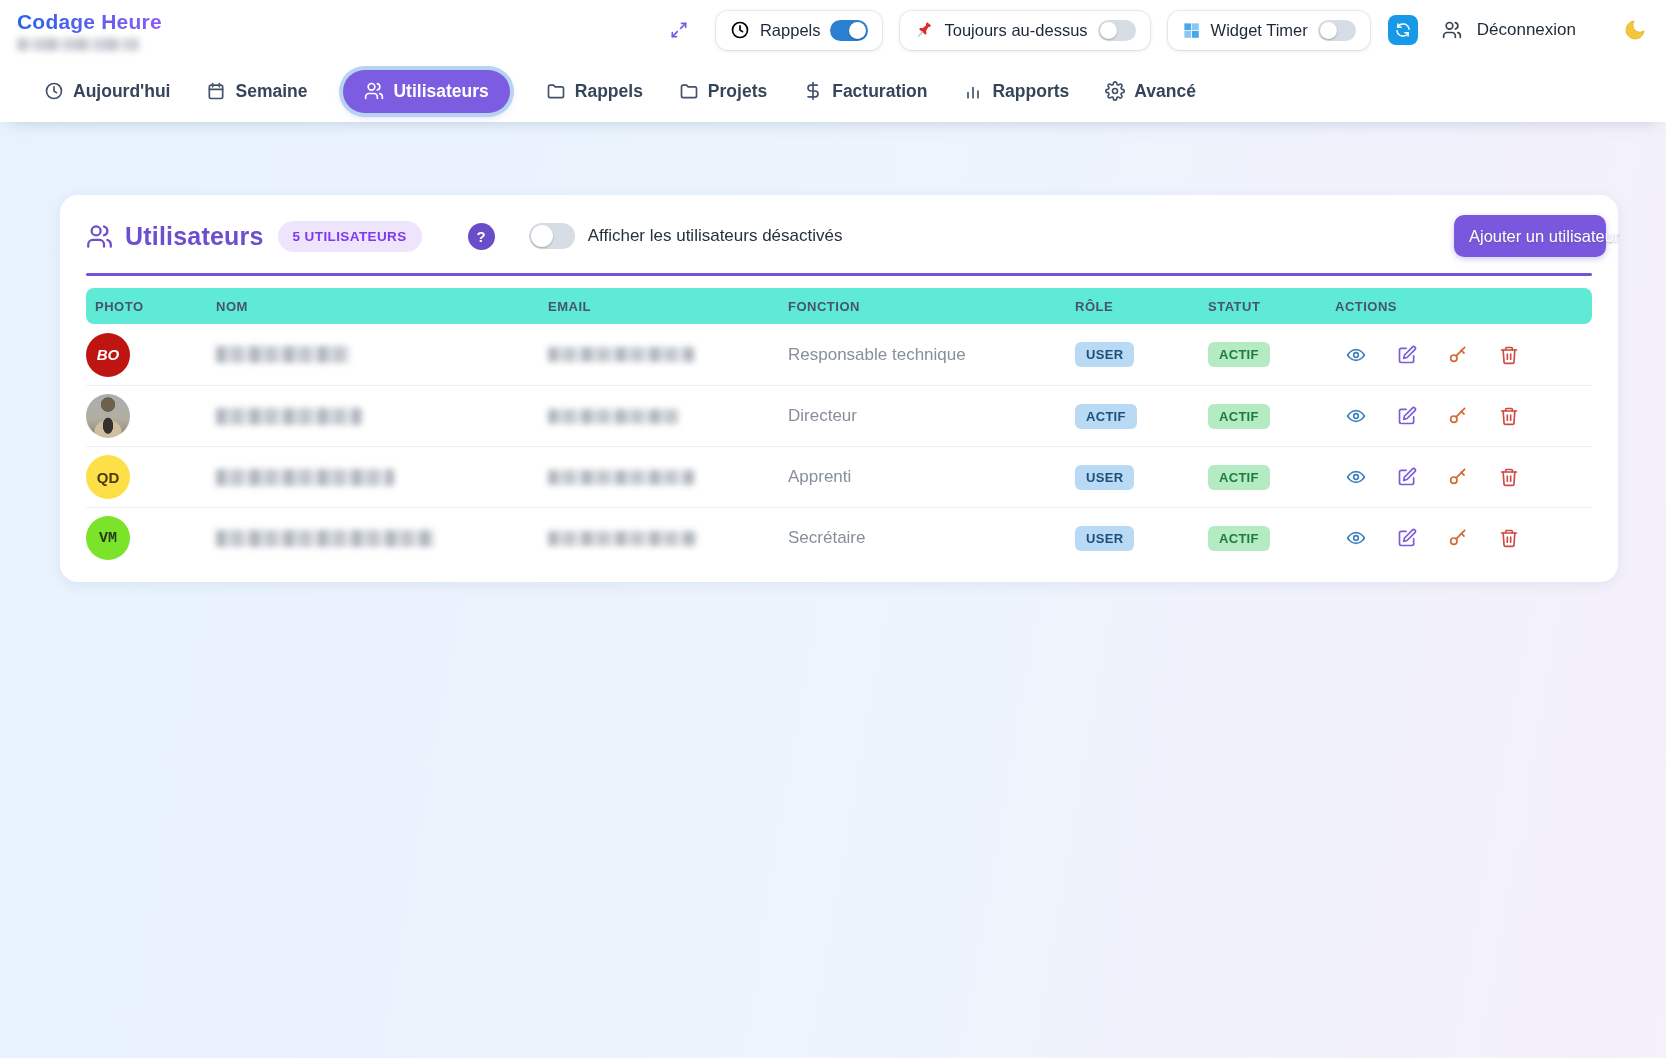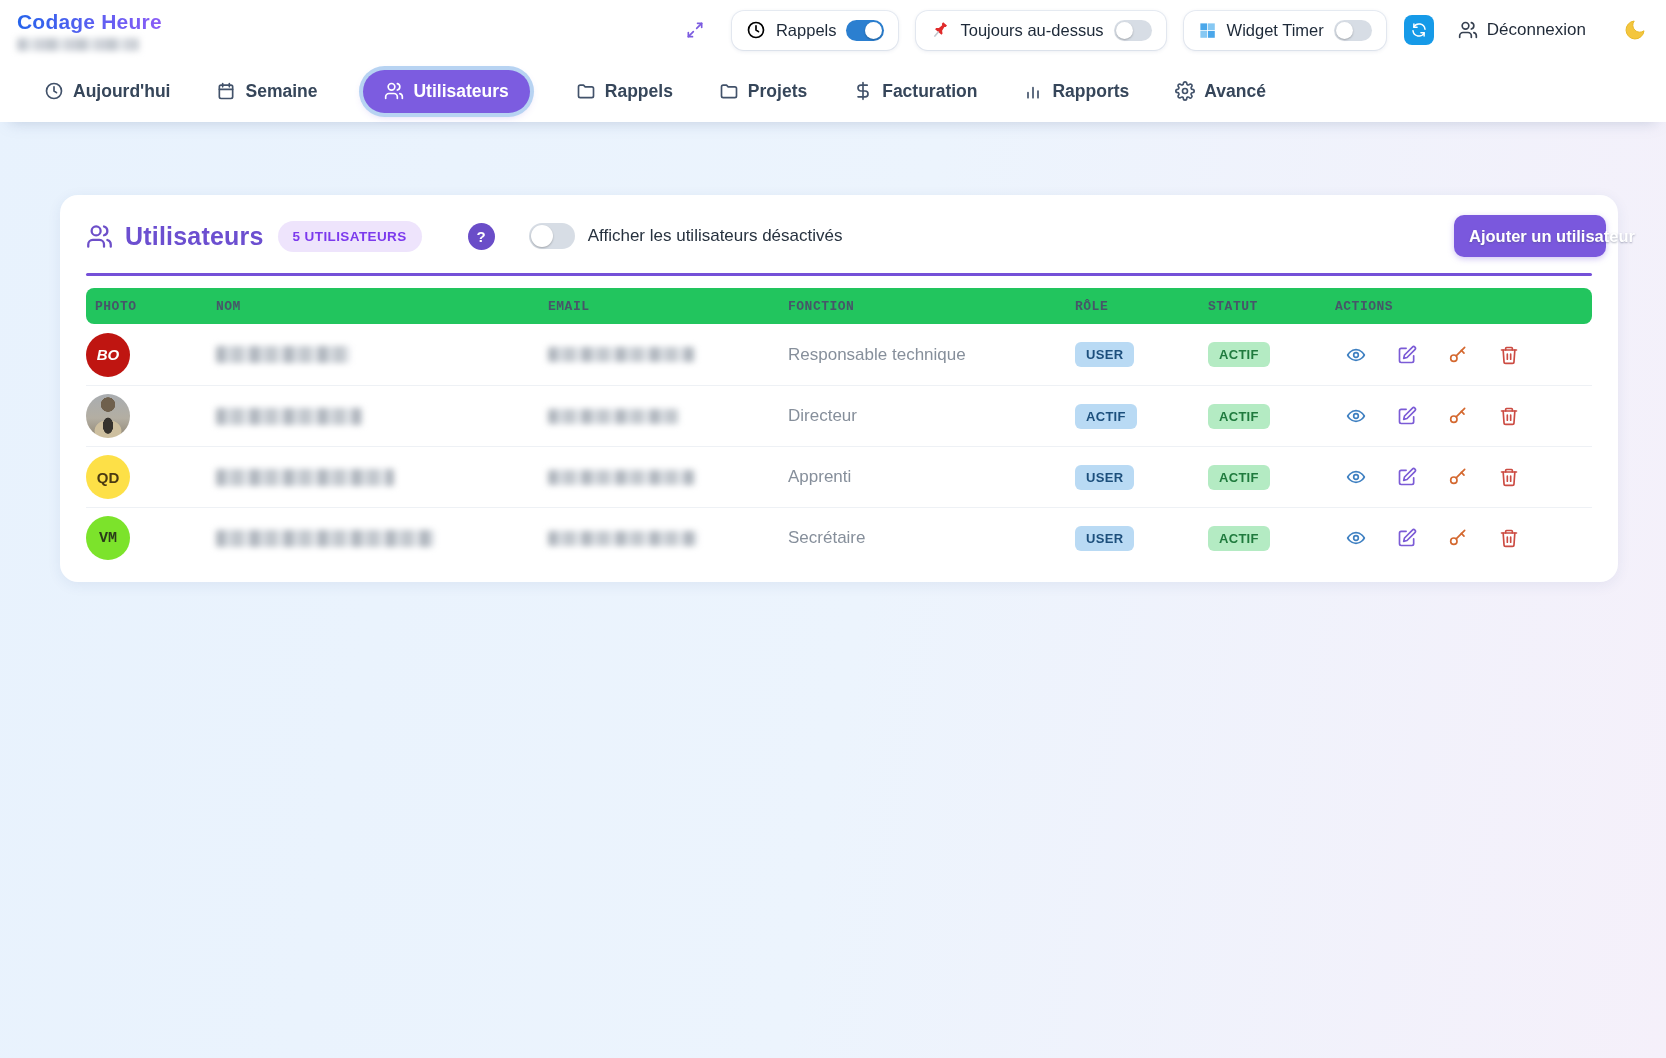--- a/index.html
+++ b/index.html
@@ -24,26 +24,26 @@
     box-shadow:0 1px 4px rgba(80,100,140,.16), 0 0 0 1px rgba(200,212,228,.35); }
   .pill-label { font-size:16.5px; color:#1d2938; font-weight:500; white-space:nowrap; }
   .switch { width:38px; height:21px; border-radius:999px; background:#d7dde5; position:relative;
     cursor:pointer; flex:0 0 auto; }
   .switch .knob { position:absolute; top:2px; left:2px; width:17px; height:17px; border-radius:50%;
     background:#ffffff; box-shadow:0 1px 2px rgba(0,0,0,.25); transition:left .1s; }
   .switch.on { background:#2b7fd0; }
   .switch.on .knob { left:19px; }
   .sync-btn { width:30px; height:30px; border-radius:8px; background:#169ae8; color:#ffffff;
     margin-right:24px; }
-  .logout { display:flex; align-items:flex-end; gap:9px; color:#1f2937; font-size:17px;
-    font-weight:500; cursor:pointer; margin-right:36px; white-space:nowrap; }
+  .logout { display:flex; align-items:flex-end; gap:15px; color:#1f2937; font-size:17px;
+    font-weight:500; cursor:pointer; margin-right:46px; white-space:nowrap; }
   .logout svg { color:#374151; }
   .moon-btn { width:26px; height:26px; }
 
-  .navbar { height:62px; display:flex; align-items:center; gap:46px; padding:0 16px 0 44px; }
+  .navbar { height:62px; display:flex; align-items:center; gap:36px; padding:0 16px 0 44px; }
   .tab { display:flex; align-items:center; gap:9px; font-size:17.5px; font-weight:600;
     color:#36465a; cursor:pointer; white-space:nowrap; }
   .tab svg { color:#42526a; }
   .tab.active { background:#7c5ce0; color:#ffffff; border-radius:999px; padding:11px 21px;
     box-shadow:0 0 0 4px #b7d3f2, 0 3px 8px rgba(124,92,224,.30); }
   .tab.active svg { color:#ffffff; }
 
   
   .card { margin:73px 0 0 60px; width:1558px; background:#ffffff; border-radius:18px;
     padding:20px 26px 14px 26px; box-shadow:0 3px 14px rgba(40,70,130,.08); }
@@ -53,28 +53,28 @@
   .count-badge { margin-left:14px; background:#eee4fc; color:#7c3aed; font-size:13.5px;
     font-weight:700; letter-spacing:.4px; padding:8px 15px; border-radius:999px; white-space:nowrap; }
   .help-btn { margin-left:46px; width:27px; height:27px; border-radius:50%; background:#6a4dc8;
     color:#ffffff; font-size:15px; font-weight:700; display:flex; align-items:center;
     justify-content:center; cursor:pointer; }
   .big-switch { margin-left:34px; width:46px; height:26px; }
   .big-switch .knob { width:22px; height:22px; }
   .show-disabled-label { margin-left:13px; font-size:17px; color:#27323f; }
   .add-btn { margin-left:auto; margin-right:-14px; width:152px; height:42px; background:#7a58dd;
     border:none; border-radius:10px; color:#ffffff; font-family:inherit; font-size:16.5px;
-    font-weight:700; display:flex; align-items:center; padding-left:15px; white-space:nowrap;
+    font-weight:400; display:flex; align-items:center; padding-left:15px; white-space:nowrap;
     overflow:visible; cursor:pointer; text-shadow:0 1px 2px rgba(70,80,110,.45);
     box-shadow:0 2px 6px rgba(124,92,224,.35); }
   .purple-rule { margin-top:16px; height:3px; background:#7550d8; border-radius:2px; }
 
   .grid { display:grid; grid-template-columns:130px 332px 240px 287px 133px 127px 1fr;
     align-items:center; }
-  .thead { margin-top:12px; background:#22c55e; border-radius:8px; height:36px;font-family:Liberation Mono, monospace; }
+  .thead { margin-top:12px; background:#5eead4; border-radius:8px; height:36px; }
   .th { font-size:13px; font-weight:700; color:#475569; letter-spacing:.5px; }
   .th:first-child { padding-left:9px; }
   .row { height:61px; border-top:1px solid #eef1f5; }
   .row:first-of-type { border-top:none; }
   .avatar { width:44px; height:44px; border-radius:50%; display:flex; align-items:center;
     justify-content:center; font-size:15px; font-weight:700; }
   .avatar.photo { filter:blur(.4px);
     background:
       radial-gradient(circle at 50% 24%, #6f604d 0 7px, transparent 7.5px),
       radial-gradient(ellipse 9px 14px at 50% 72%, #35322d 0 55%, transparent 60%),

